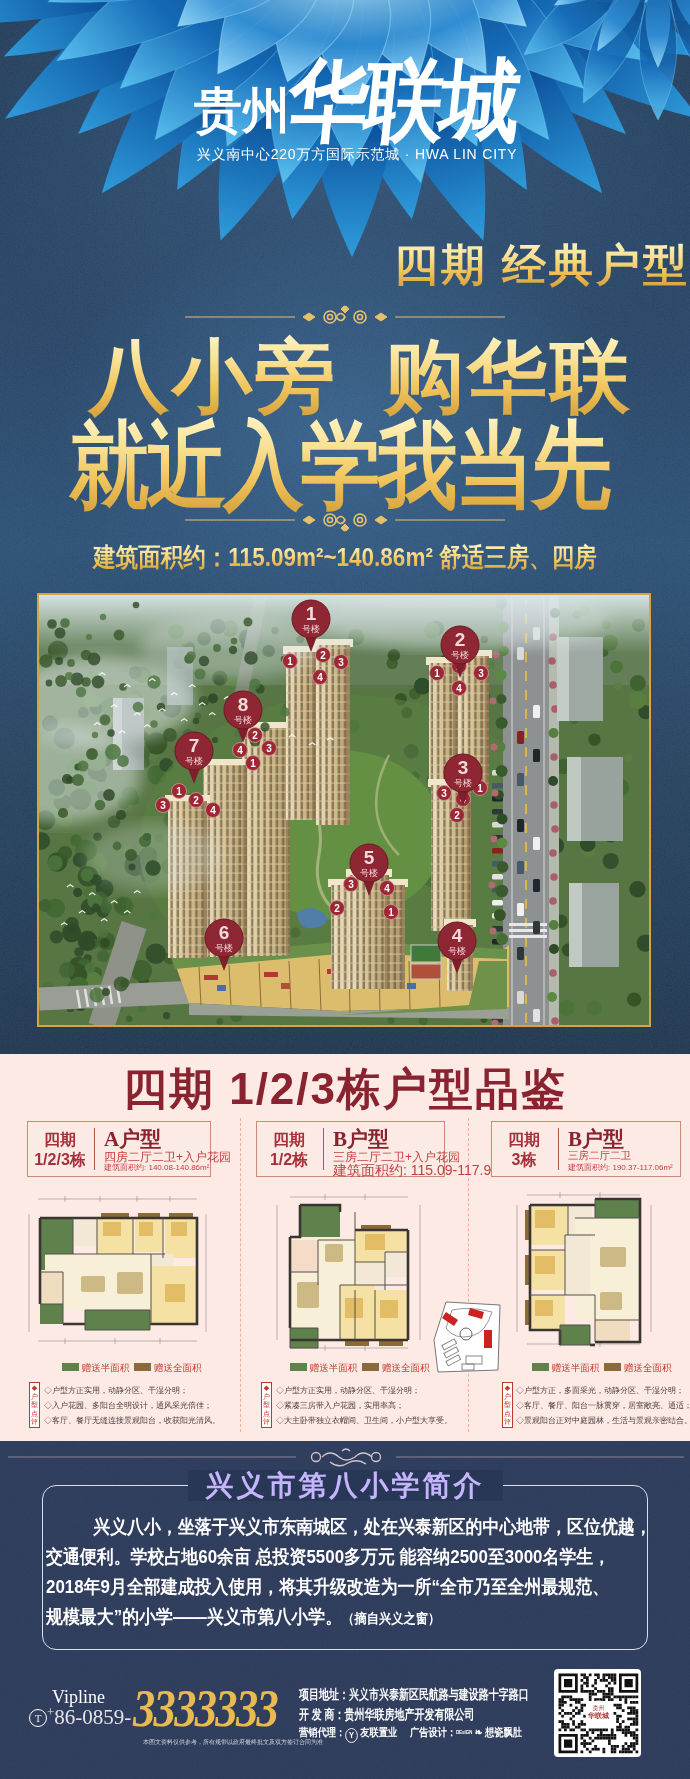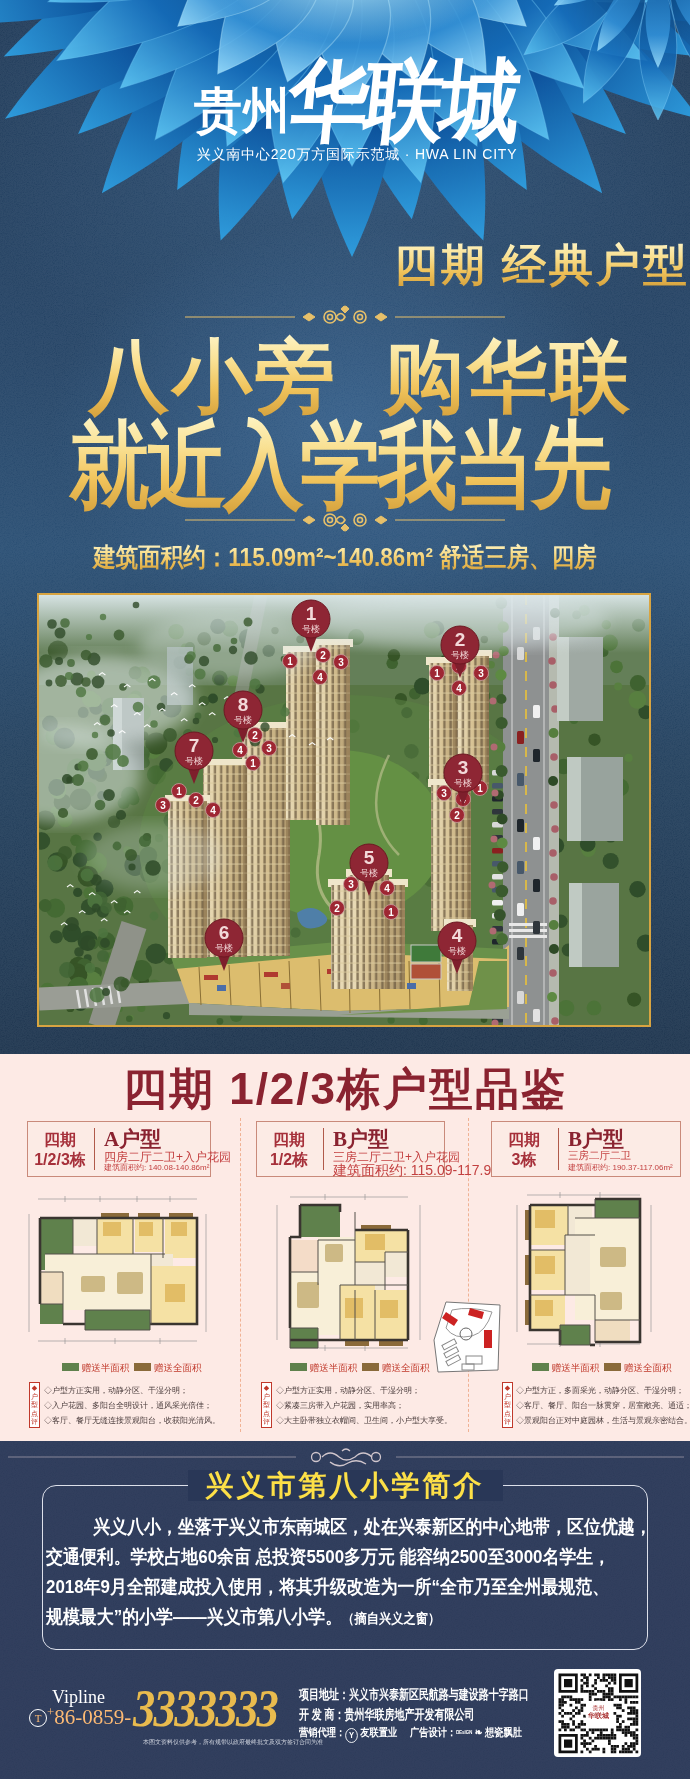--- a/index.html
+++ b/index.html
@@ -1247,32 +1247,32 @@
 <circle cx="316" cy="11" r="4.5"></circle>
         <circle cx="376" cy="11" r="4.5"></circle>
 <path d="M322,11 q8,-8 17,0 q7,6 16,0 q8,-8 17,0"></path>
 <path d="M330,16 q9,7 18,1 q9,-5 18,1"></path>
 <path d="M342,5 q4,-4 8,0"></path>
 </g>
 </svg>
 
 <div class="abs" style="left:42px;top:1485px;width:604px;height:163px;border:1.5px solid #dde0ea;border-radius:14px;"></div>
 
-<div class="abs" style="left:0;top:1467px;width:690px;text-align:center;"><span style="background:#293757;padding:0 18px;color:#fde047;font-size:28px;font-weight:bold;letter-spacing:3px;">兴义市第八小学简介</span></div>
+<div class="abs" style="left:0;top:1467px;width:690px;text-align:center;"><span style="background:#293757;padding:0 18px;color:#c4b5fd;font-size:28px;font-weight:bold;letter-spacing:3px;">兴义市第八小学简介</span></div>
 
 <div class="abs" style="left:46px;top:1512px;width:620px;color:#fff;font-size:18.6px;font-weight:bold;line-height:30px;white-space:nowrap;transform:scaleX(0.91);transform-origin:left top;">
 <span style="padding-left:52px;">兴义八小，坐落于兴义市东南城区，处在兴泰新区的中心地带，区位优越，</span><br>
 交通便利。学校占地60余亩 总投资5500多万元 能容纳2500至3000名学生，<br>
 2018年9月全部建成投入使用，将其升级改造为一所“全市乃至全州最规范、<br>
 规模最大”的小学——兴义市第八小学。<span style="font-size:13.5px;">（摘自兴义之窗）</span>
 </div>
 
 <div class="abs" style="left:52px;top:1687px;color:#fff;font-size:18px;font-family:'Liberation Serif',serif;white-space:nowrap;">Vipline</div>
 
-<div class="abs" style="left:29px;top:1704px;color:#fdba74;font-size:21px;font-family:'Liberation Serif',serif;white-space:nowrap;"><span style="display:inline-block;width:16px;height:16px;border:1.5px solid #fff;border-radius:50%;font-size:11px;text-align:center;line-height:16px;vertical-align:2px;">T</span><sup style="font-size:13px;">+</sup>86-0859-</div>
+<div class="abs" style="left:29px;top:1704px;color:#e5e5e5;font-size:21px;font-family:'Liberation Serif',serif;white-space:nowrap;"><span style="display:inline-block;width:16px;height:16px;border:1.5px solid #fff;border-radius:50%;font-size:11px;text-align:center;line-height:16px;vertical-align:2px;">T</span><sup style="font-size:13px;">+</sup>86-0859-</div>
 
 <div class="abs" style="left:133px;top:1678px;color:#e9bb4e;font-size:53px;font-weight:bold;font-style:italic;font-family:'Liberation Serif',serif;letter-spacing:-2px;white-space:nowrap;transform:scaleX(0.84);transform-origin:left top;">3333333</div>
 
 <div class="abs" style="left:143px;top:1738px;color:#cfd3dd;font-size:6px;white-space:nowrap;">本图文资料仅供参考，所有规带以政府最终批文及双方签订合同为准</div>
 
 <div class="abs" style="left:299px;top:1685px;color:#fff;font-size:13.5px;font-weight:bold;line-height:19.5px;transform:scaleX(0.74);transform-origin:left top;white-space:nowrap;">项目地址：兴义市兴泰新区民航路与建设路十字路口<br>开 发 商：贵州华联房地产开发有限公司</div>
 
 <div class="abs" style="left:299px;top:1725px;color:#fff;font-size:11px;font-weight:bold;transform:scaleX(0.84);transform-origin:left top;white-space:nowrap;">营销代理：<span style="display:inline-block;width:13px;height:13px;border:1.5px solid #fff;border-radius:50%;text-align:center;line-height:13px;font-size:9px;vertical-align:-2px;">Y</span> 友联置业 <span style="margin-left:12px;">广告设计：</span><span style="font-size:8px;">ᴰᴱˢᴵᴳᴺ</span> ❧ 想瓷飘肚</div>
 
 <div class="abs" style="left:554px;top:1669px;width:87px;height:88px;background:#fff;border-radius:4px;" id="qr"><svg width="87" height="88" viewBox="0 0 87 88">

